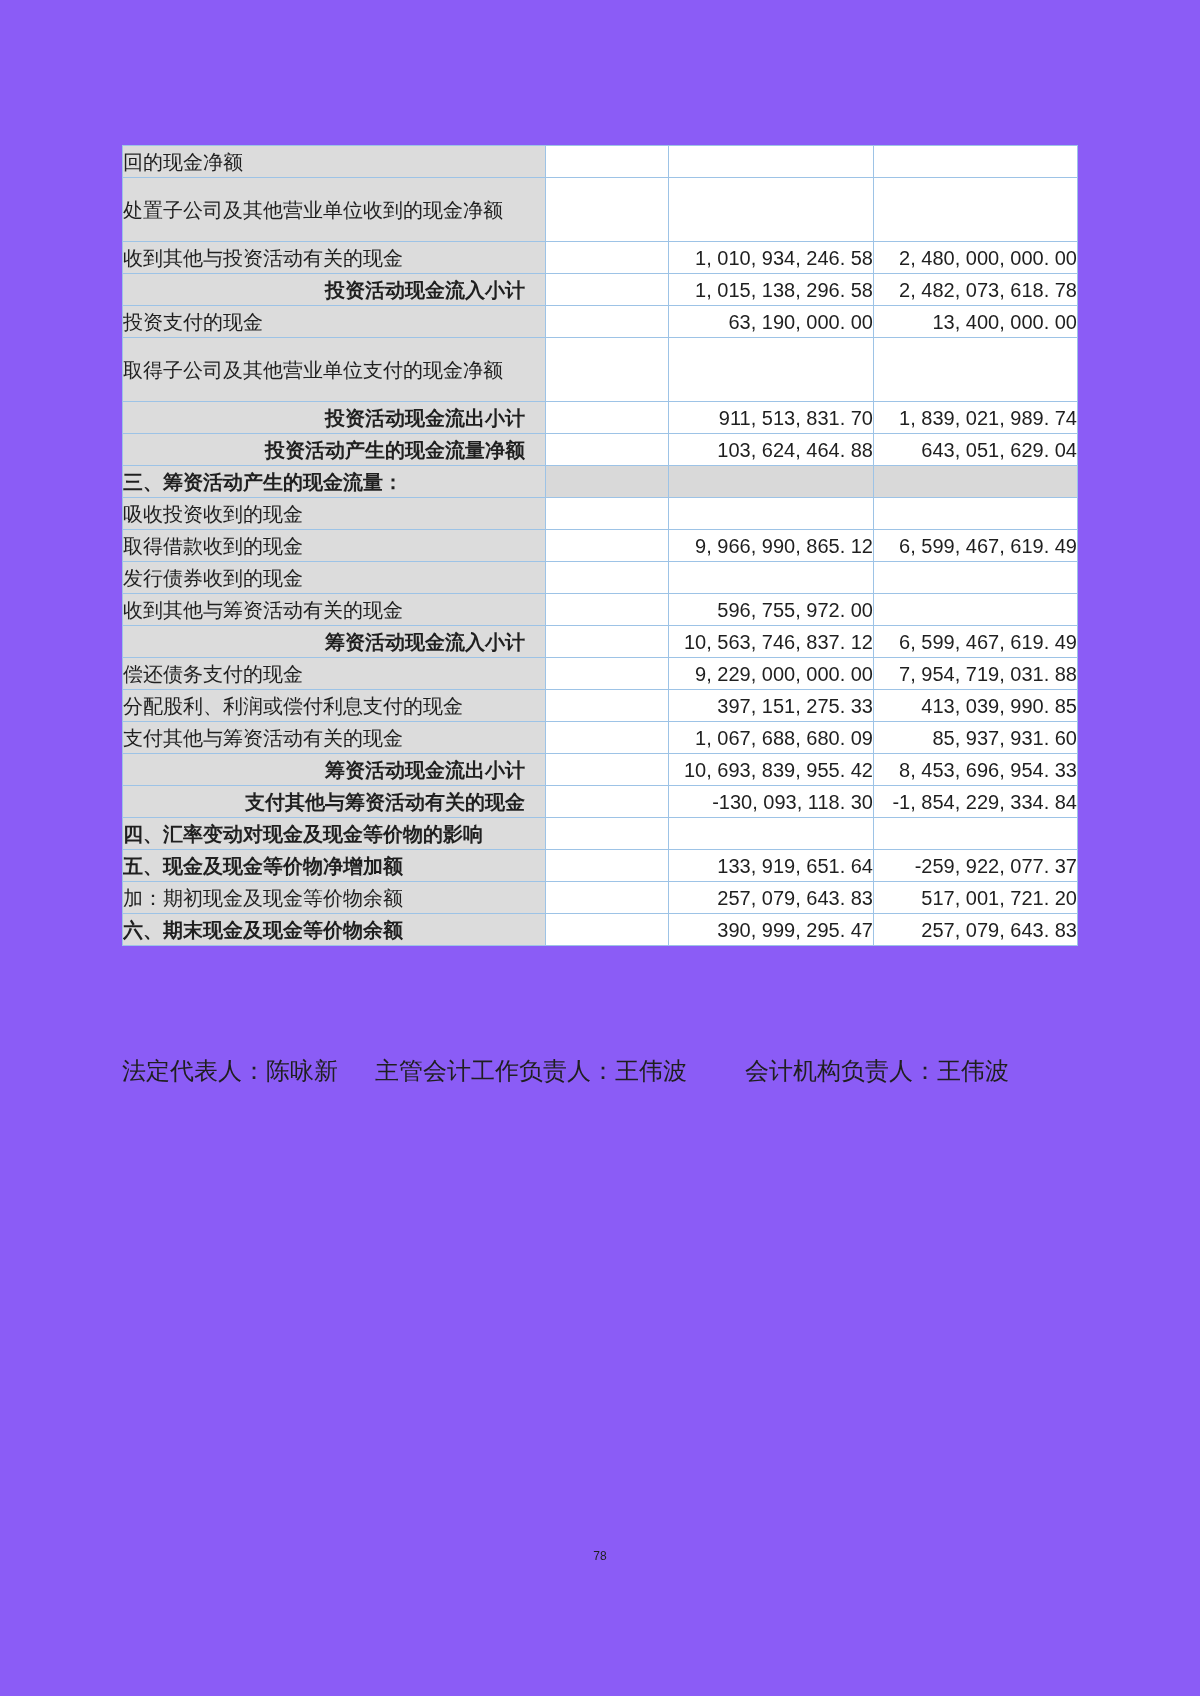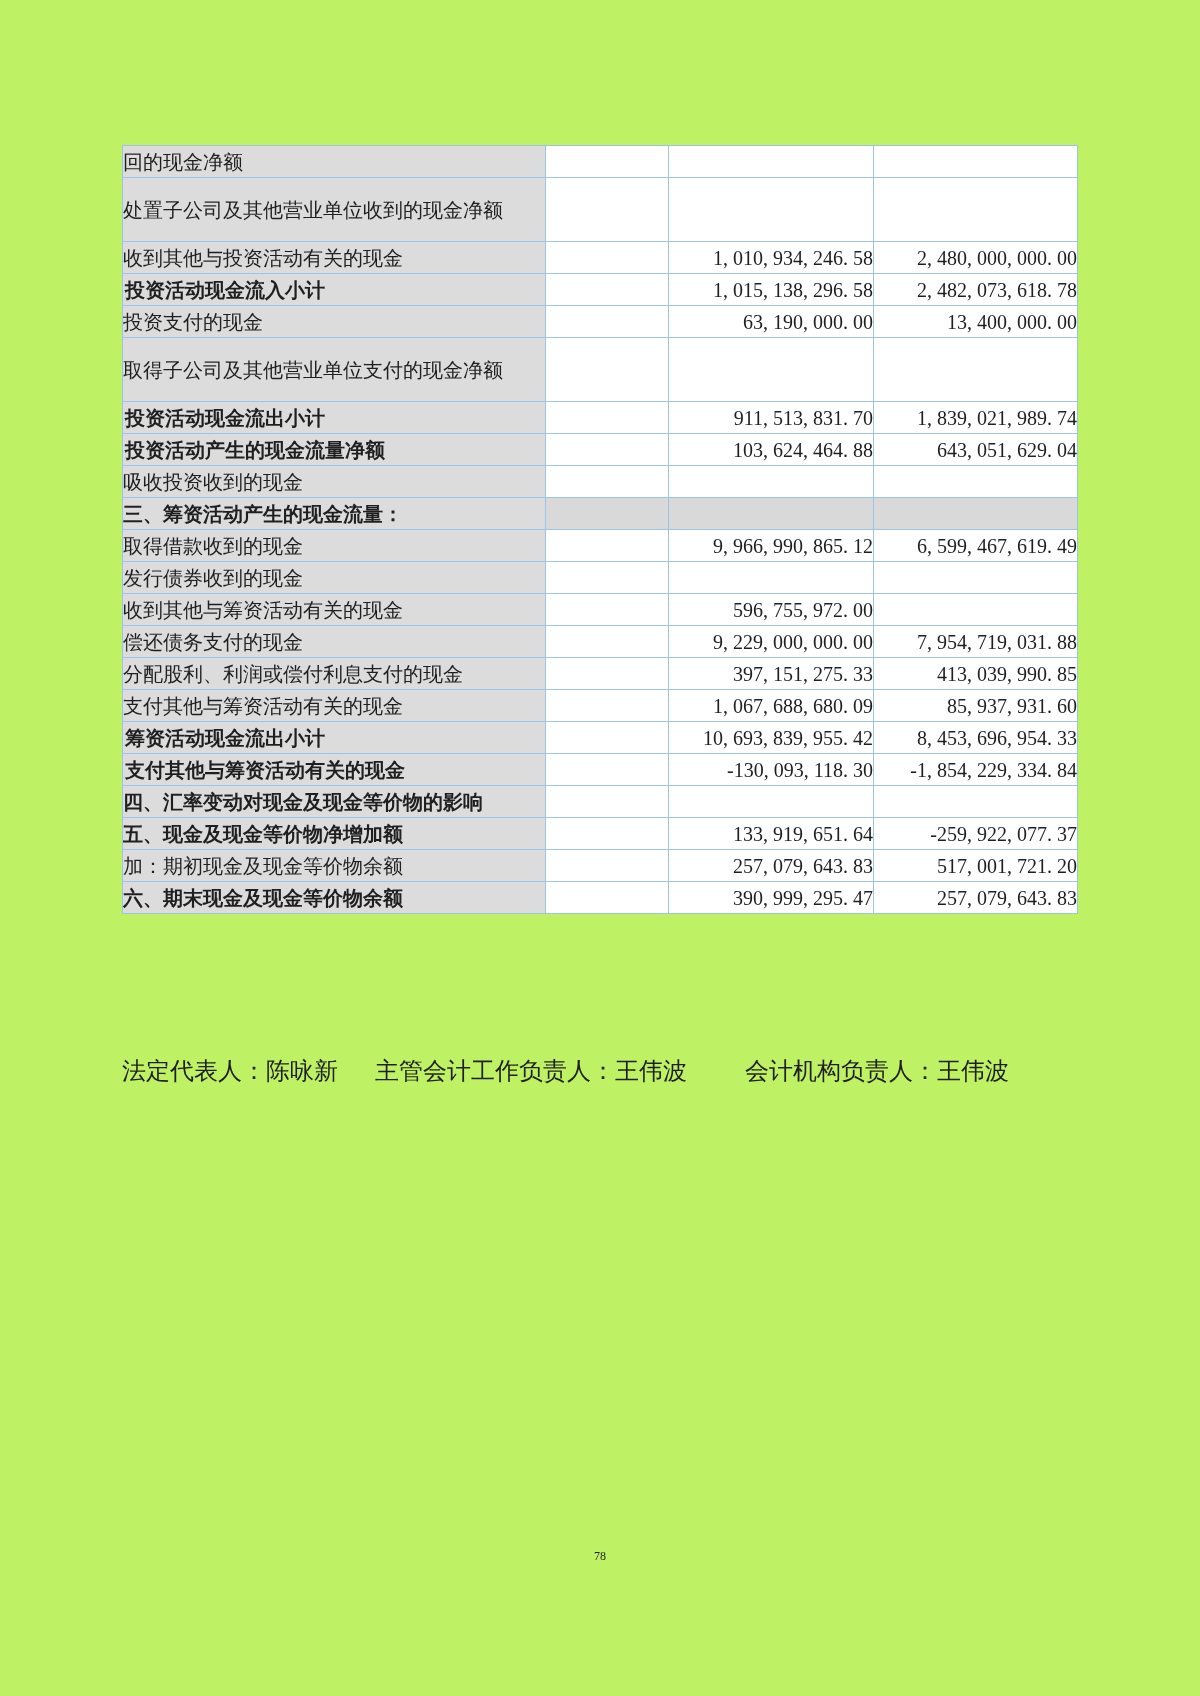--- a/index.html
+++ b/index.html
@@ -11,22 +11,22 @@
   * { box-sizing: border-box; }
   html, body {
     margin: 0;
     padding: 0;
     background: #ffffff;
   }
   .page {
     position: relative;
     width: 1200px;
     height: 1696px;
-    background: #bef264;
-    font-family: Liberation Serif, serif;
+    background: #8b5cf6;
+    font-family: Liberation Sans, sans-serif;
     color: var(--text-color);
     overflow: hidden;
   }
   table.cash-flow {
     position: absolute;
     left: 122px;
     top: 145px;
     width: 955px;
     border-collapse: collapse;
     table-layout: fixed;
@@ -40,23 +40,23 @@
     overflow: hidden;
   }
   tr.h1 td { height: 32px; }
   tr.h2 td { height: 64px; }
   td.label {
     background: var(--label-bg);
     padding: 1px 12px 1px 8px;
     text-align: left;
   }
   td.label.center {
-    text-align: left;
+    text-align: right;
     padding-left: 2px;
-    padding-right: 6px;
+    padding-right: 20px;
     margin-top: 6px;
   }
   td.num {
     text-align: right;
     padding-right: 6px;
     background: #ffffff;
   }
   td.note { background: #ffffff; }
   tr.full-gray td.num,
   tr.full-gray td.note {
@@ -143,49 +143,55 @@
           <td class="note"></td>
           <td class="num">911, 513, 831. 70</td>
           <td class="num">1, 839, 021, 989. 74</td>
         </tr>
         <tr class="h1">
           <td class="label center bold">投资活动产生的现金流量净额</td>
           <td class="note"></td>
           <td class="num">103, 624, 464. 88</td>
           <td class="num">643, 051, 629. 04</td>
         </tr>
-        <tr class="h1">
-          <td class="label">吸收投资收到的现金</td>
-          <td class="note"></td>
-          <td class="num"></td>
-          <td class="num"></td>
-        </tr>
         <tr class="h1 full-gray">
           <td class="label bold">三、筹资活动产生的现金流量：</td>
           <td class="note"></td>
           <td class="num"></td>
           <td class="num"></td>
         </tr>
         <tr class="h1">
+          <td class="label">吸收投资收到的现金</td>
+          <td class="note"></td>
+          <td class="num"></td>
+          <td class="num"></td>
+        </tr>
+        <tr class="h1">
           <td class="label">取得借款收到的现金</td>
           <td class="note"></td>
           <td class="num">9, 966, 990, 865. 12</td>
           <td class="num">6, 599, 467, 619. 49</td>
         </tr>
         <tr class="h1">
           <td class="label">发行债券收到的现金</td>
           <td class="note"></td>
           <td class="num"></td>
           <td class="num"></td>
         </tr>
         <tr class="h1">
           <td class="label">收到其他与筹资活动有关的现金</td>
           <td class="note"></td>
           <td class="num">596, 755, 972. 00</td>
           <td class="num"></td>
+        </tr>
+        <tr class="h1">
+          <td class="label center bold">筹资活动现金流入小计</td>
+          <td class="note"></td>
+          <td class="num">10, 563, 746, 837. 12</td>
+          <td class="num">6, 599, 467, 619. 49</td>
         </tr>
         <tr class="h1">
           <td class="label">偿还债务支付的现金</td>
           <td class="note"></td>
           <td class="num">9, 229, 000, 000. 00</td>
           <td class="num">7, 954, 719, 031. 88</td>
         </tr>
         <tr class="h1">
           <td class="label">分配股利、利润或偿付利息支付的现金</td>
           <td class="note"></td>

